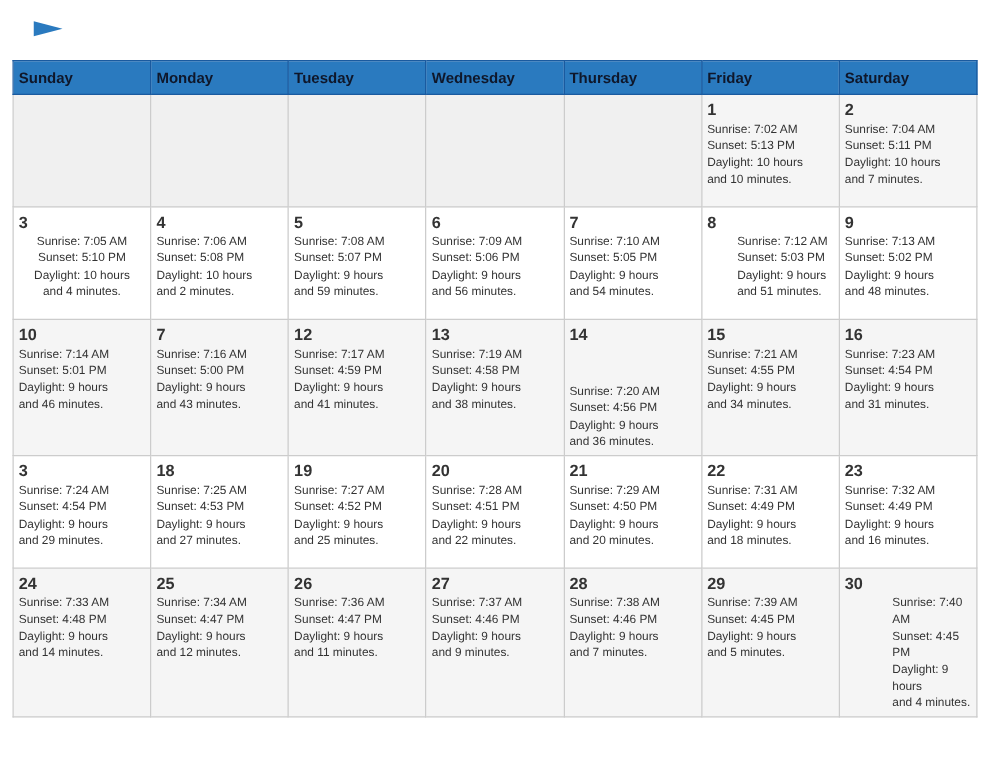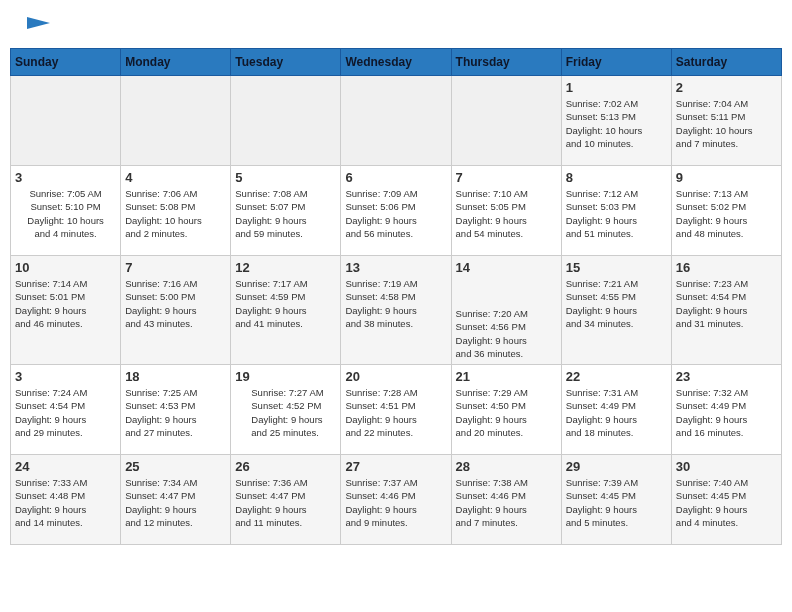--- a/index.html
+++ b/index.html
@@ -181,21 +181,21 @@
         </td>
         <td>
           <span class="day-number">7</span>
           <div class="day-info" style="white-space: pre-line;">Sunrise: 7:10 AM
 Sunset: 5:05 PM
 Daylight: 9 hours
 and 54 minutes.</div>
         </td>
         <td>
           <span class="day-number">8</span>
-          <div class="day-info" style="white-space: pre-line;">Sunrise: 7:12 AM
+          <div class="day-info" style="white-space: pre-line; margin-left: 24px;">Sunrise: 7:12 AM
 Sunset: 5:03 PM
 Daylight: 9 hours
 and 51 minutes.</div>
         </td>
         <td>
           <span class="day-number">9</span>
           <div class="day-info" style="white-space: pre-line;">Sunrise: 7:13 AM
 Sunset: 5:02 PM
 Daylight: 9 hours
 and 48 minutes.</div>
@@ -262,21 +262,21 @@
         </td>
         <td>
           <span class="day-number">18</span>
           <div class="day-info" style="white-space: pre-line;">Sunrise: 7:25 AM
 Sunset: 4:53 PM
 Daylight: 9 hours
 and 27 minutes.</div>
         </td>
         <td>
           <span class="day-number">19</span>
-          <div class="day-info" style="white-space: pre-line; margin-left: 16px;">Sunrise: 7:27 AM
+          <div class="day-info" style="white-space: pre-line;">Sunrise: 7:27 AM
 Sunset: 4:52 PM
 Daylight: 9 hours
 and 25 minutes.</div>
         </td>
         <td>
           <span class="day-number">20</span>
           <div class="day-info" style="white-space: pre-line;">Sunrise: 7:28 AM
 Sunset: 4:51 PM
 Daylight: 9 hours
 and 22 minutes.</div>
@@ -341,20 +341,20 @@
         </td>
         <td>
           <span class="day-number">29</span>
           <div class="day-info" style="white-space: pre-line;">Sunrise: 7:39 AM
 Sunset: 4:45 PM
 Daylight: 9 hours
 and 5 minutes.</div>
         </td>
         <td>
           <span class="day-number">30</span>
-          <div class="day-info" style="white-space: pre-line;">Sunrise: 7:40 AM
+          <div class="day-info" style="white-space: pre-line; margin-left: 38px;">Sunrise: 7:40 AM
 Sunset: 4:45 PM
 Daylight: 9 hours
 and 4 minutes.</div>
         </td>
       </tr>
     </tbody>
 </table>
 
 </body></html>

